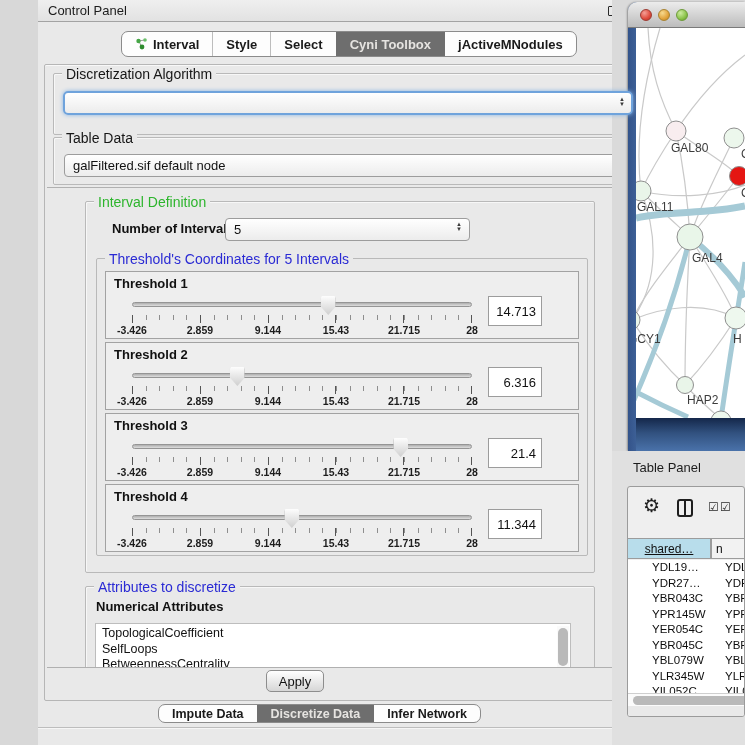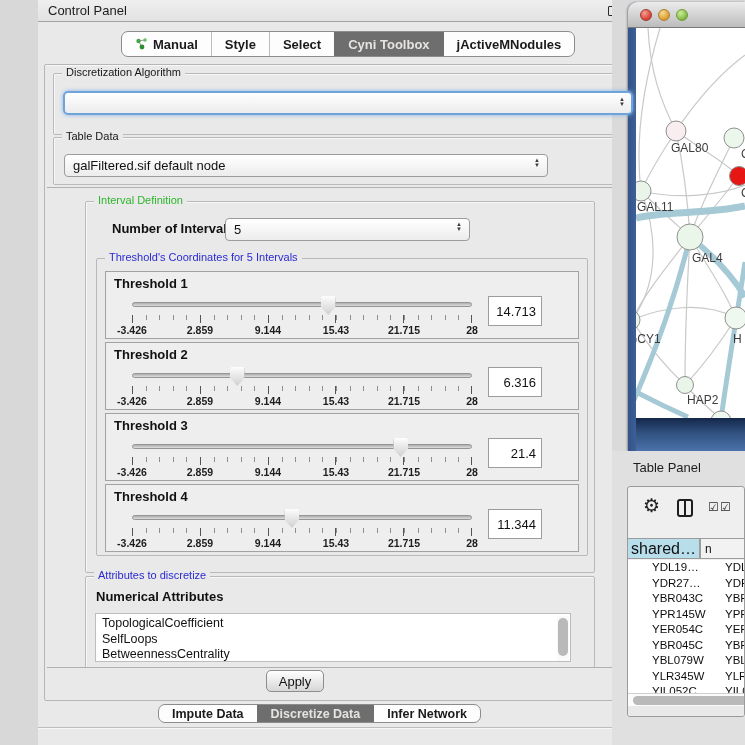--- a/index.html
+++ b/index.html
@@ -35,32 +35,32 @@
                     border-top:1px solid #bdbdbd; border-bottom:1px solid #f6f6f6; }
 
   
   .content-panel { position:absolute; left:6px; top:64px; width:600px; height:637px;
                    background:#e9e9e9; border:1px solid #b6b6b6; border-radius:2px;
                    box-shadow:inset 0 1px 0 #f8f8f8; }
 
   .group { position:absolute; border:1px solid #b9b9b9; border-radius:2px;
            box-shadow:inset 1px 1px 0 rgba(255,255,255,.65); }
   .group-title { position:absolute; top:-8px; left:8px; background:#e9e9e9;
-                 padding:0 4px; font-size:11px; color:#161616; white-space:nowrap; }
+                 padding:0 4px; font-size:14px; color:#161616; white-space:nowrap; }
 
   .alg-group { left:8px; top:8px; width:580px; height:62px; }
   .td-group  { left:8px; top:72px; width:580px; height:48px; }
 
   
   .combo { position:relative; height:23px; border:1px solid #9c9c9c; border-radius:4px;
            background:linear-gradient(#ffffff,#ececec); display:flex; align-items:center;
            font-size:13px; color:#111; padding:0 24px 0 8px; }
   .combo .spinner { position:absolute; right:7px; top:3px; display:flex; flex-direction:column;
                     font-size:6px; line-height:5px; color:#3a3a3a; letter-spacing:0; }
-  .td-combo { position:absolute; left:10px; top:16px; width:484px; }
+  .td-combo { position:absolute; left:10px; top:16px; width:563px; }
 
   
   .focus-combo { position:absolute; left:18px; top:26px; width:570px; height:24px;
                  border:2px solid #6fa3dc; border-radius:5px;
                  background:linear-gradient(#ffffff,#ececec);
                  box-shadow:0 0 4px #86b4e4; z-index:1; }
 
   
   .popup { position:absolute; left:7px; top:14px; width:560px; height:62px; z-index:5;
            background:#ffffff; border:1px solid #c6c6c6; border-radius:6px;
@@ -103,21 +103,21 @@
                  background:repeating-linear-gradient(to right,#8e8e8e 0,#8e8e8e 1px,transparent 1px,transparent 4%); }
   .ticks-major { position:absolute; left:0; right:0; top:0; height:8px; border-right:1px solid #555;
                  background:repeating-linear-gradient(to right,#555 0,#555 1px,transparent 1px,transparent 20%); }
   .tick-labels { position:absolute; left:0; right:0; top:9px; height:12px; }
   .tick-labels span { position:absolute; transform:translateX(-50%); font-size:10.5px;
                       font-weight:700; color:#1d1d1d; white-space:nowrap; }
   .value-box { width:54px; height:30px; margin:3px 28px 0 8px; background:#fff;
                border:1px solid #9c9c9c; display:flex; align-items:center;
                justify-content:flex-end; padding-right:5px; font-size:13px; color:#111; }
 
-  .attr-group { left:38px; top:388px; width:510px; height:105px; }
+  .attr-group { left:38px; top:398px; width:510px; height:105px; }
   .attr-sub { position:absolute; left:10px; top:12px; font-size:13px; font-weight:700; color:#111; }
   .listbox { position:absolute; left:9px; top:36px; width:476px; height:49px; background:#fff;
              border:1px solid #bdbdbd; overflow:hidden; }
   .listbox ul { list-style:none; padding:2px 0 0 6px; }
   .listbox li { font-size:12.5px; color:#111; line-height:15.5px; white-space:nowrap; }
   .list-scroll { position:absolute; right:1px; top:2px; width:12px; height:45px; background:#fafafa; }
   .list-scroll .thumb { position:absolute; left:1px; top:2px; width:10px; height:38px;
                         border-radius:5px; background:#b9b9b9; }
 
   .apply-btn { position:absolute; left:221px; top:605px; width:58px; height:22px;
@@ -147,23 +147,23 @@
   .tp-panel { position:absolute; left:15px; top:35px; width:118px; height:231px;
               background:#efefef; border:1px solid #9b9b9b; border-radius:3px; overflow:hidden; }
   .tp-toolbar { position:absolute; left:0; top:0; width:118px; height:50px; }
   .gear-ic { position:absolute; left:15px; top:7px; font-size:19px; color:#1e1e1e; }
   .split-ic { position:absolute; left:49px; top:12px; width:16px; height:18px;
               border:2px solid #1e1e1e; border-radius:3px; }
   .split-ic::after { content:""; position:absolute; left:5px; top:0; width:2px; height:14px; background:#1e1e1e; }
   .chk-ic { position:absolute; top:13px; font-size:12px; color:#2a2a2a; }
   .tp-header { position:absolute; left:0; top:51px; width:200px; height:21px;
                border-top:1px solid #9c9c9c; border-bottom:1px solid #9c9c9c; display:flex; }
-  .tp-h1 { width:73px; background:#b8ddeb; border-right:2px solid #9c9c9c;
+  .tp-h1 { width:84px; background:#b8ddeb; border-right:2px solid #9c9c9c;
            display:flex; align-items:center; justify-content:center;
-           font-size:16px; color:#111; }
+           font-size:12px; color:#111;text-decoration:underline; }
   .tp-h2 { width:100px; background:#f2f2f2; display:flex; align-items:center;
            padding-left:4px; font-size:12px; color:#111; }
   .tp-rows { position:absolute; left:0; top:73px; width:200px; background:#fff; }
   .tp-row { display:flex; height:15.5px; background:#fff; }
   .tp-c1 { width:91px; padding-left:24px; font-size:11.5px; color:#0d0d0d; line-height:15.5px; white-space:nowrap; overflow:hidden; }
   .tp-c2 { width:100px; padding-left:6px; font-size:11.5px; color:#0d0d0d; line-height:15.5px; white-space:nowrap; }
   .tp-hscroll { position:absolute; left:0; top:206px; width:118px; height:13px;
                 background:#fbfbfb; border-top:1px solid #cfcfcf; }
   .tp-hscroll .thumb { position:absolute; left:5px; top:2px; right:-2px; height:9px;
                        border-radius:5px; background:#b9b9b9; }
@@ -185,21 +185,21 @@
 
     <nav class="seg main-tabs">
       <div class="tab">
         <svg width="13" height="14" viewBox="0 0 13 14">
           <line x1="3.5" y1="4" x2="10" y2="3" stroke="#9a9a9a" stroke-width="1"></line>
           <line x1="3.5" y1="4" x2="7" y2="10" stroke="#9a9a9a" stroke-width="1"></line>
           <circle cx="3.5" cy="4" r="2.2" fill="#45a545"></circle>
           <circle cx="10" cy="3" r="1.8" fill="#6abf69"></circle>
           <circle cx="7" cy="10" r="2.4" fill="#2e8b2e"></circle>
         </svg>
-        <span>Manual</span>
+        <span>Interval</span>
       </div>
       <div class="tab">
           <span>Style</span>
         </div>
       <div class="tab">
           <span>Select</span>
         </div>
       <div class="tab sel">
           <span>Cyni Toolbox</span>
         </div>

